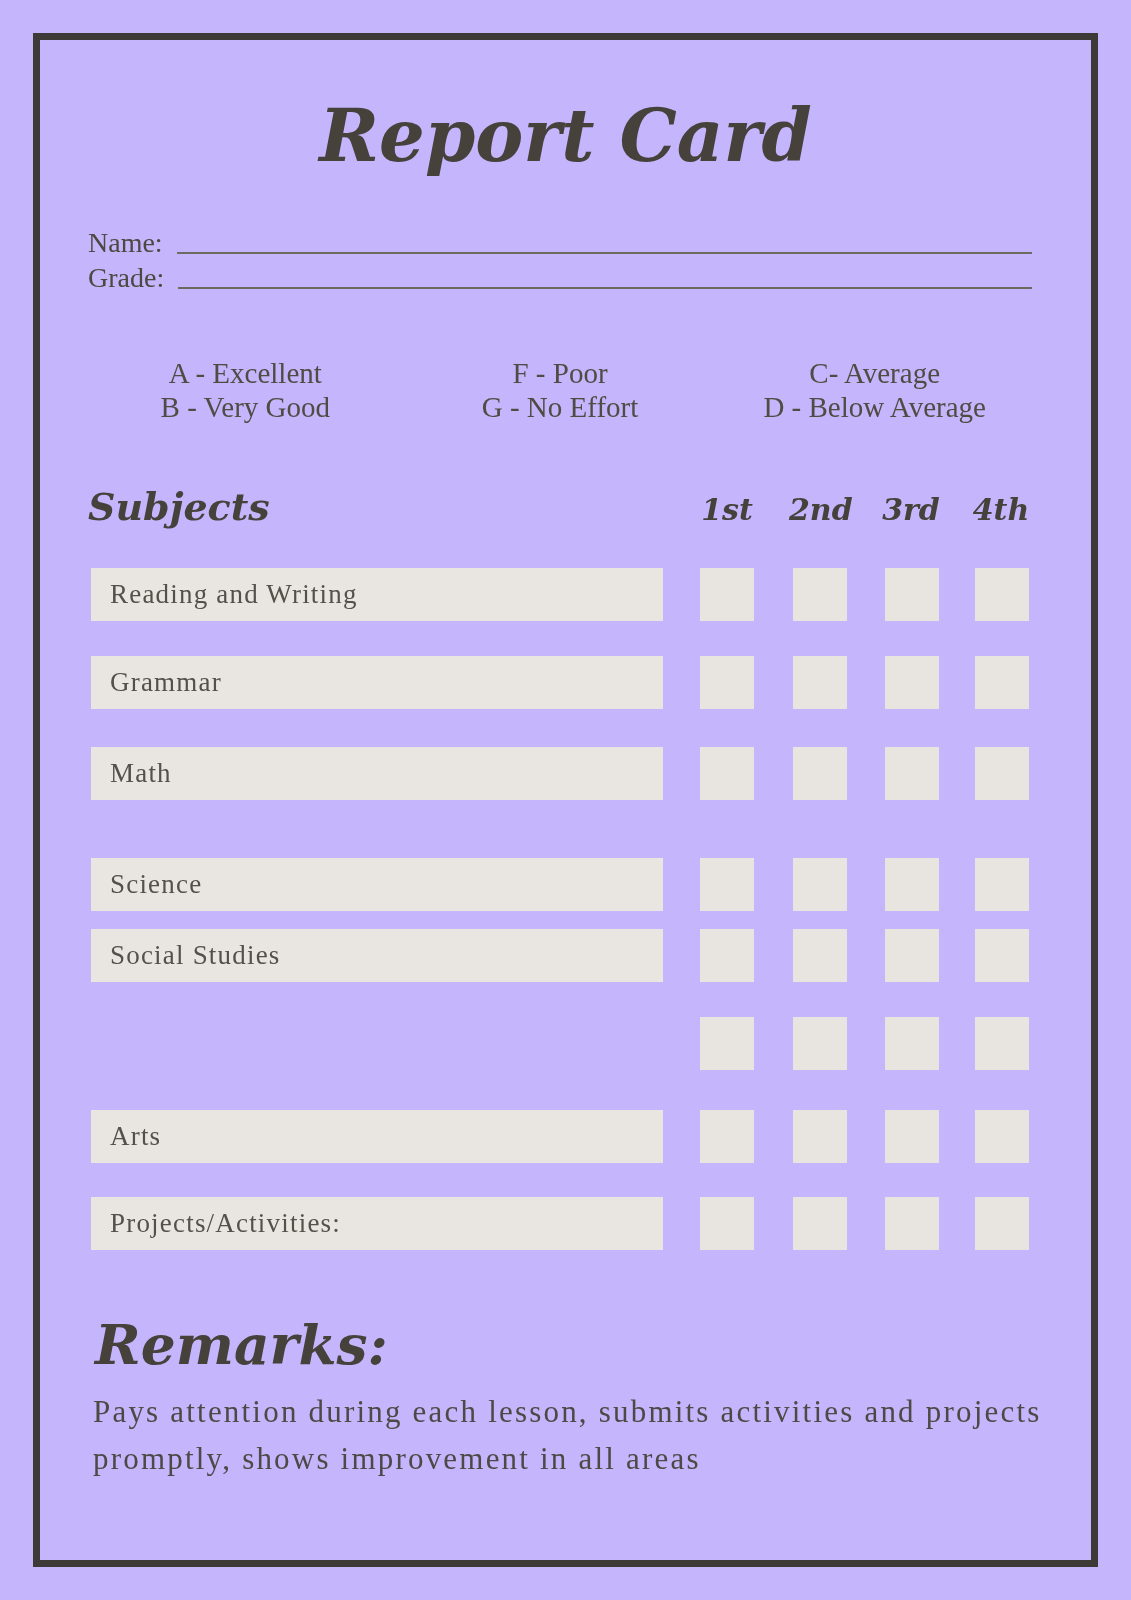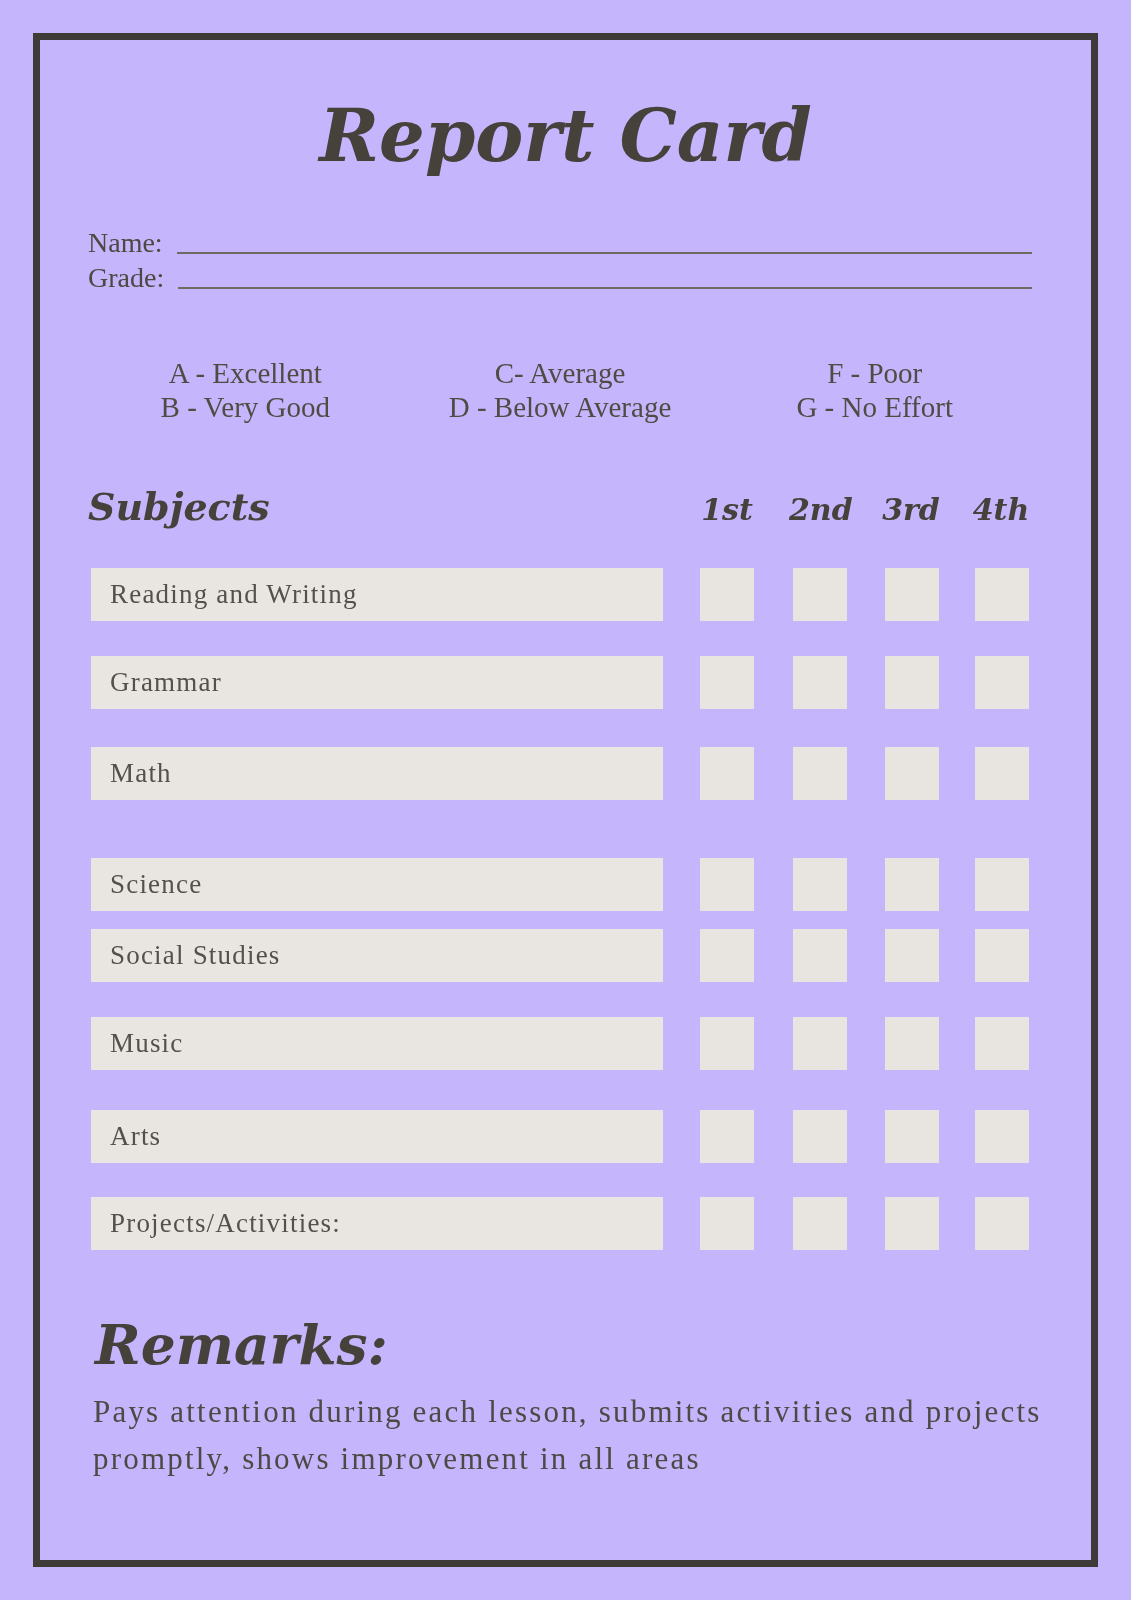--- a/index.html
+++ b/index.html
@@ -129,26 +129,26 @@
     <span class="label">Grade:</span>
     <span class="field-line"></span>
   </div>
 
   <div class="legend">
     <div class="col">
       <div>A - Excellent</div>
       <div>B - Very Good</div>
     </div>
     <div class="col">
+      <div>F - Poor</div>
+      <div>G - No Effort</div>
+    </div>
+    <div class="col">
       <div>C- Average</div>
       <div>D - Below Average</div>
-    </div>
-    <div class="col">
-      <div>F - Poor</div>
-      <div>G - No Effort</div>
     </div>
   </div>
 
   <div class="subjects-heading">Subjects</div>
   <div class="qh qh1">1st</div>
   <div class="qh qh2">2nd</div>
   <div class="qh qh3">3rd</div>
   <div class="qh qh4">4th</div>
 
   <div class="row r0">
@@ -195,23 +195,20 @@
     <div class="subject-bar">
       <span>Social Studies</span>
     </div>
     <div class="grade-cell c1"></div>
     <div class="grade-cell c2"></div>
     <div class="grade-cell c3"></div>
     <div class="grade-cell c4"></div>
   </div>
 
   <div class="row r5">
-    <div class="subject-bar">
-      <span>Music</span>
-    </div>
     <div class="grade-cell c1"></div>
     <div class="grade-cell c2"></div>
     <div class="grade-cell c3"></div>
     <div class="grade-cell c4"></div>
   </div>
 
   <div class="row r6">
     <div class="subject-bar">
       <span>Arts</span>
     </div>

